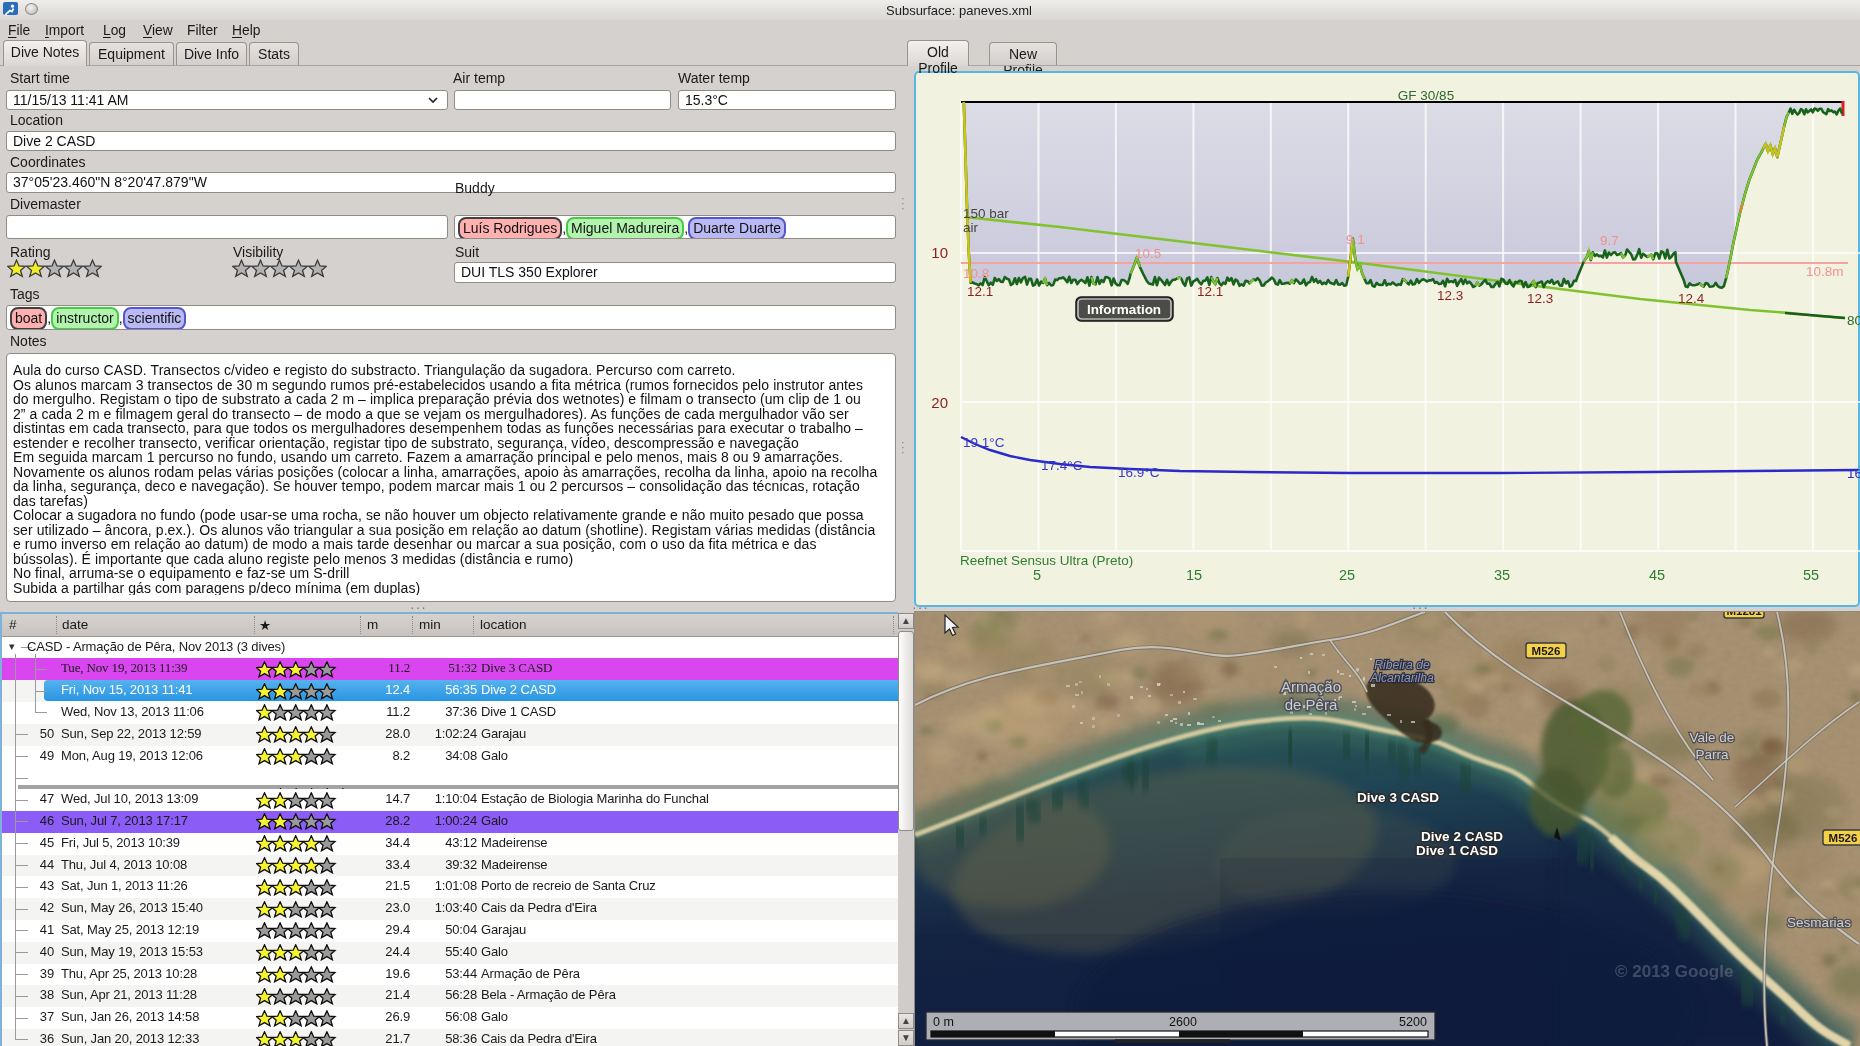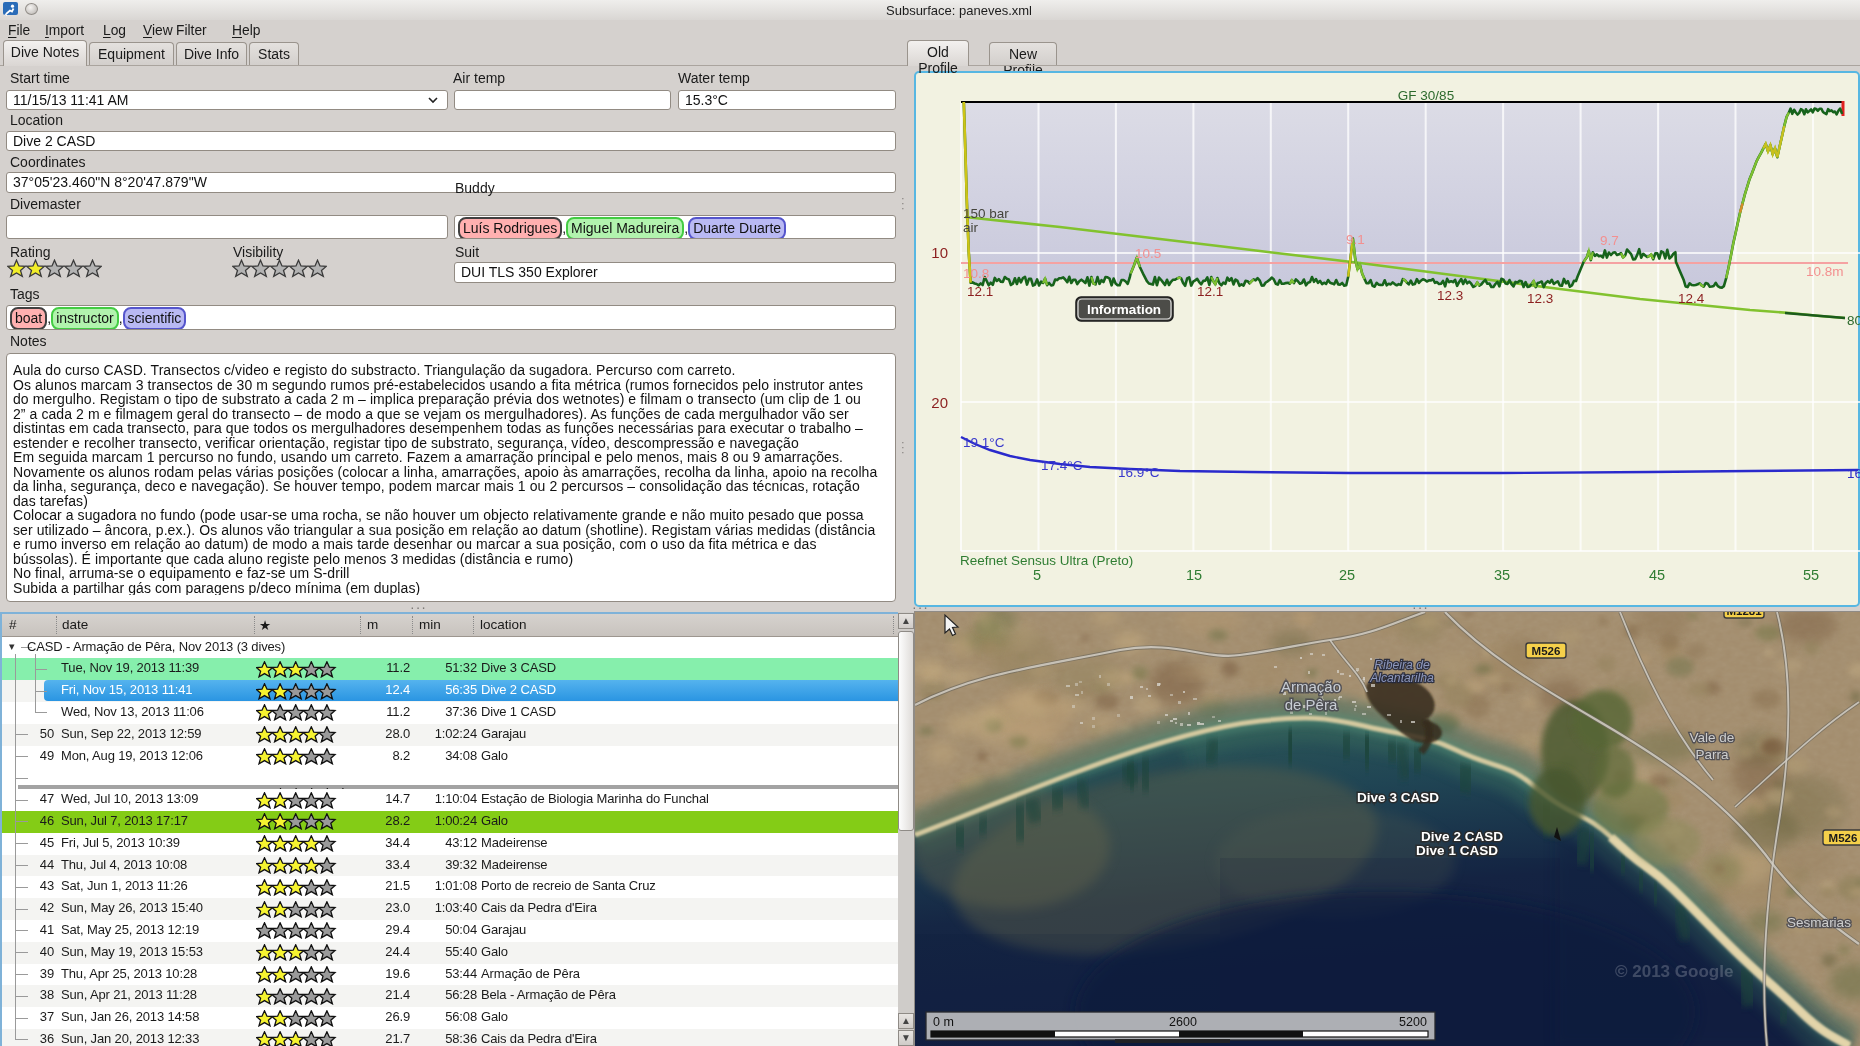--- a/index.html
+++ b/index.html
@@ -43,21 +43,21 @@
         <path d="M3 11 l-1.5 1 M3 11 l0.5 1.8" stroke="#fff" stroke-width="1" fill="none"></path>
       </svg>
   </div>
   <div class="abs" style="left:25px;top:3px;width:13px;height:12px;border-radius:50%;background:radial-gradient(circle at 40% 35%,#f5f3f1,#b5b1ad);border:1px solid #8f8b86;"></div>
 </div>
 
 <div class="menu" style="left:8px;"><u>F</u>ile</div>
 <div class="menu" style="left:45px;"><u>I</u>mport</div>
 <div class="menu" style="left:103px;"><u>L</u>og</div>
 <div class="menu" style="left:143px;"><u>V</u>iew</div>
-<div class="menu" style="left:176px;">Filter</div>
+<div class="menu" style="left:187px;">Filter</div>
 <div class="menu" style="left:232px;"><u>H</u>elp</div>
 
 <div class="abs" style="left:0;top:65px;width:1860px;height:1px;background:#aaa49e;z-index:1;"></div>
 
 <div class="tab tabact" style="left:3px;top:40px;width:84px;z-index:2;">Dive Notes</div>
 <div class="tab" style="left:89px;top:42px;width:85px;">Equipment</div>
 <div class="tab" style="left:176px;top:42px;width:71px;">Dive Info</div>
 <div class="tab" style="left:249px;top:42px;width:50px;">Stats</div>
 
 <div class="tab tabact" style="left:907px;top:40px;width:62px;z-index:2;">Old Profile</div>
@@ -148,21 +148,21 @@
 <div style="position:absolute;left:358px;top:2px;width:1px;height:18px;border-left:1px dotted #8a8a8a;"></div>
 <div style="position:absolute;left:410px;top:2px;width:1px;height:18px;border-left:1px dotted #8a8a8a;"></div>
 <div style="position:absolute;left:471px;top:2px;width:1px;height:18px;border-left:1px dotted #8a8a8a;"></div>
 <div style="position:absolute;left:891px;top:2px;width:1px;height:18px;border-left:1px dotted #8a8a8a;"></div>
 </div>
 <div class="row" style="top:22.5px;background:#fff;">
       <div class="rc" style="left:7px;top:3px;font-size:11px;color:#333;">▾</div>
       <div class="rc" style="left:19px;width:11px;top:10px;height:1px;background:#9a9a9a;"></div>
       <div class="rc" style="left:25px;">CASD - Armação de Pêra, Nov 2013 (3 dives)</div>
     </div>
-<div class="row" style="top:44.3px;background:#86efac;">
+<div class="row" style="top:44.3px;background:#d946ef;font-family:Liberation Serif, serif;">
       <div class="rc dt">Tue, Nov 19, 2013 11:39</div>
       <svg class="rc stars" width="85" height="17">
         <use href="#tstar" x="0.0" fill="#f6f330"></use>
         <use href="#tstar" x="15.6" fill="#f6f330"></use>
         <use href="#tstar" x="31.2" fill="#f6f330"></use>
         <use href="#tstar" x="46.800000000000004" fill="#9a9a9a"></use>
         <use href="#tstar" x="62.4" fill="#9a9a9a"></use>
       </svg>
       <div class="rc mv">11.2</div>
       <div class="rc mi">51:32</div>
@@ -245,21 +245,21 @@
         <use href="#tstar" x="0.0" fill="#f6f330"></use>
         <use href="#tstar" x="15.6" fill="#f6f330"></use>
         <use href="#tstar" x="31.2" fill="#9a9a9a"></use>
         <use href="#tstar" x="46.800000000000004" fill="#9a9a9a"></use>
         <use href="#tstar" x="62.4" fill="#9a9a9a"></use>
       </svg>
       <div class="rc mv">14.7</div>
       <div class="rc mi">1:10:04</div>
       <div class="rc loc">Estação de Biologia Marinha do Funchal</div>
     </div>
-<div class="row" style="top:196.9px;background:#84cc16;">
+<div class="row" style="top:196.9px;background:#8b5cf6;">
       <div class="rc num">46</div>
       <div class="rc dt">Sun, Jul 7, 2013 17:17</div>
       <svg class="rc stars" width="85" height="17">
         <use href="#tstar" x="0.0" fill="#f6f330"></use>
         <use href="#tstar" x="15.6" fill="#f6f330"></use>
         <use href="#tstar" x="31.2" fill="#9a9a9a"></use>
         <use href="#tstar" x="46.800000000000004" fill="#9a9a9a"></use>
         <use href="#tstar" x="62.4" fill="#9a9a9a"></use>
       </svg>
       <div class="rc mv">28.2</div>

